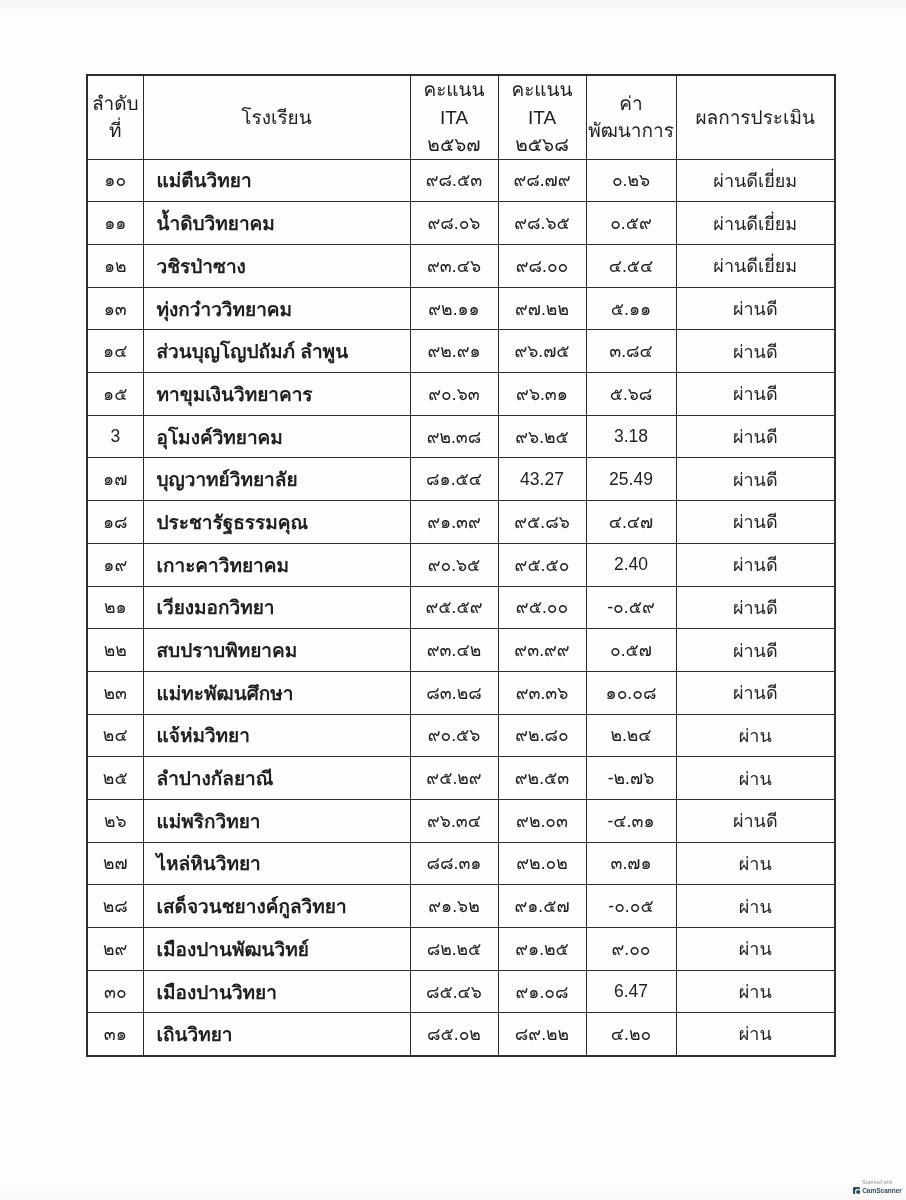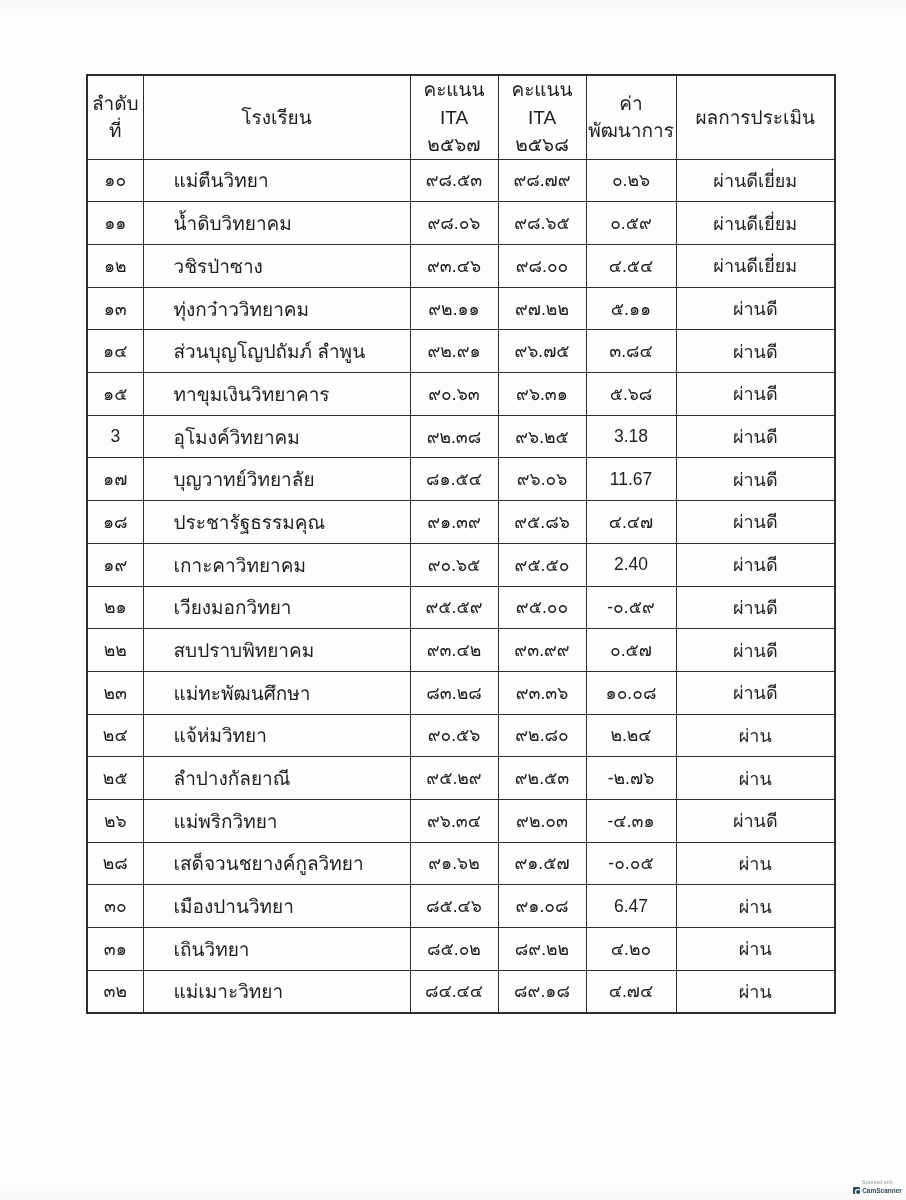--- a/index.html
+++ b/index.html
@@ -36,22 +36,23 @@
     line-height: 1.45;
     border-top-width: 2px;
   }
   table.ita thead th .hline { display: block; }
   table.ita tbody td {
     height: 42.7px;
     font-size: 18px;
   }
   table.ita tbody td.school-cell {
     text-align: left;
-    padding-left: 30px;
+    padding-left: 13px;
     font-size: 19px;
+    font-weight: bold;
   }
   table.ita tbody td.num-cell { font-size: 17.5px; }
   table.ita td:first-child, table.ita th:first-child { border-left-width: 2px; }
   table.ita td:last-child,  table.ita th:last-child  { border-right-width: 2px; }
   table.ita tbody tr:last-child td { border-bottom-width: 2px; }
 
   .watermark {
     position: absolute;
     right: 5px; bottom: 6px;
     width: 47px;
@@ -190,22 +191,22 @@
           <td class="school-cell">อุโมงค์วิทยาคม</td>
           <td class="num-cell">๙๒.๓๘</td>
           <td class="num-cell">๙๖.๒๕</td>
           <td class="num-cell">3.18</td>
           <td>ผ่านดี</td>
         </tr>
         <tr>
           <td class="num-cell">๑๗</td>
           <td class="school-cell">บุญวาทย์วิทยาลัย</td>
           <td class="num-cell">๘๑.๕๔</td>
-          <td class="num-cell">๙๖.๐๖</td>
-          <td class="num-cell">11.67</td>
+          <td class="num-cell">43.27</td>
+          <td class="num-cell">25.49</td>
           <td>ผ่านดี</td>
         </tr>
         <tr>
           <td class="num-cell">๑๘</td>
           <td class="school-cell">ประชารัฐธรรมคุณ</td>
           <td class="num-cell">๙๑.๓๙</td>
           <td class="num-cell">๙๕.๘๖</td>
           <td class="num-cell">๔.๔๗</td>
           <td>ผ่านดี</td>
         </tr>
@@ -259,49 +260,57 @@
         </tr>
         <tr>
           <td class="num-cell">๒๖</td>
           <td class="school-cell">แม่พริกวิทยา</td>
           <td class="num-cell">๙๖.๓๔</td>
           <td class="num-cell">๙๒.๐๓</td>
           <td class="num-cell">-๔.๓๑</td>
           <td>ผ่านดี</td>
         </tr>
         <tr>
+          <td class="num-cell">๒๗</td>
+          <td class="school-cell">ไหล่หินวิทยา</td>
+          <td class="num-cell">๘๘.๓๑</td>
+          <td class="num-cell">๙๒.๐๒</td>
+          <td class="num-cell">๓.๗๑</td>
+          <td>ผ่าน</td>
+        </tr>
+        <tr>
           <td class="num-cell">๒๘</td>
           <td class="school-cell">เสด็จวนชยางค์กูลวิทยา</td>
           <td class="num-cell">๙๑.๖๒</td>
           <td class="num-cell">๙๑.๕๗</td>
           <td class="num-cell">-๐.๐๕</td>
           <td>ผ่าน</td>
         </tr>
         <tr>
+          <td class="num-cell">๒๙</td>
+          <td class="school-cell">เมืองปานพัฒนวิทย์</td>
+          <td class="num-cell">๘๒.๒๕</td>
+          <td class="num-cell">๙๑.๒๕</td>
+          <td class="num-cell">๙.๐๐</td>
+          <td>ผ่าน</td>
+        </tr>
+        <tr>
           <td class="num-cell">๓๐</td>
           <td class="school-cell">เมืองปานวิทยา</td>
           <td class="num-cell">๘๕.๔๖</td>
           <td class="num-cell">๙๑.๐๘</td>
           <td class="num-cell">6.47</td>
           <td>ผ่าน</td>
         </tr>
         <tr>
           <td class="num-cell">๓๑</td>
           <td class="school-cell">เถินวิทยา</td>
           <td class="num-cell">๘๕.๐๒</td>
           <td class="num-cell">๘๙.๒๒</td>
           <td class="num-cell">๔.๒๐</td>
-          <td>ผ่าน</td>
-        </tr>
-        <tr>
-          <td class="num-cell">๓๒</td>
-          <td class="school-cell">แม่เมาะวิทยา</td>
-          <td class="num-cell">๘๔.๔๔</td>
-          <td class="num-cell">๘๙.๑๘</td>
-          <td class="num-cell">๔.๗๔</td>
           <td>ผ่าน</td>
         </tr>
       </tbody>
   </table>
 
   <div class="watermark">
     <div class="scanned-with">Scanned with</div>
     <div class="brand-row">
       <span class="brand-icon"></span>
       <span class="brand-name">CamScanner</span>

